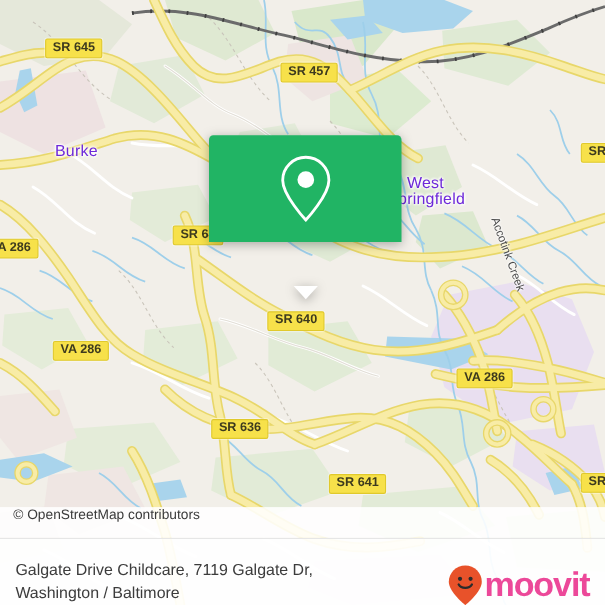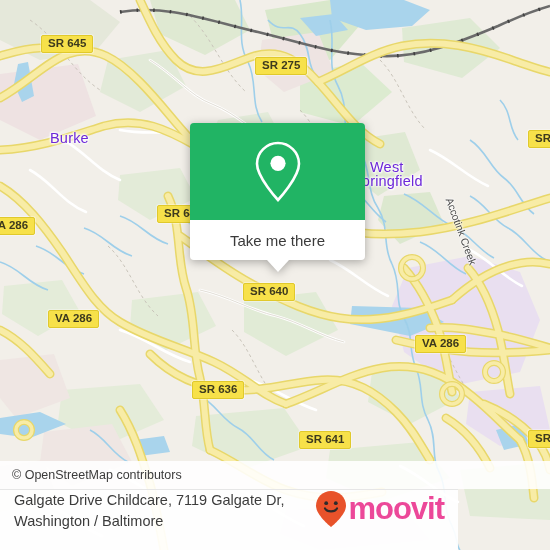--- a/index.html
+++ b/index.html
@@ -53,28 +53,28 @@
   #popup .tip{
     position:absolute;left:50%;top:137px;margin-left:-11px;
     width:0;height:0;border-left:11px solid transparent;
     border-right:11px solid transparent;border-top:12px solid #ffffff;
   }
 
   
   #osm{
     position:absolute;left:0;top:461px;width:550px;height:28px;
     background:rgba(255,255,255,.88);
-    display:flex;align-items:center;
+    display:flex;
   }
   #osm span{font-size:12.5px;color:#3b3b3b;padding-left:12px;}
 
   #bottombar{
-    position:absolute;left:0;top:489px;width:458px;height:61px;
+    position:absolute;left:0;top:489px;width:550px;height:61px;
     background:rgba(255,255,255,.93);
-    display:flex;align-items:flex-start;justify-content:space-between;
+    display:flex;align-items:flex-end;justify-content:space-between;
     border-top:1px solid #e6e6e6;
   }
   #addr{
     font-size:14.5px;color:#3c3c3c;line-height:21px;padding-left:14px;
     max-width:390px;
   }
   #brand{display:flex;align-items:center;padding-right:14px;}
   #brand .word{
     font-size:31px;color:#ec4899;letter-spacing:-1px;margin-left:1px;
     font-weight:bold;
@@ -264,41 +264,38 @@
       </g>
     </svg>
 
     <div class="place" style="left:50px;top:131px;">Burke</div>
     <div class="place two" style="left:370px;top:160px;">West</div>
     <div class="place two" style="left:352px;top:174px;">Springfield</div>
 
     <div class="creek" style="left:455px;top:196px;transform:rotate(70deg);">Accotink Creek</div>
 
     <div class="shield" style="left:41px;top:35px;">SR 645</div>
-    <div class="shield" style="left:255px;top:57px;">SR 275</div>
+    <div class="shield" style="left:255px;top:57px;">SR 457</div>
     <div class="shield" style="left:528px;top:130px;">SR</div>
     <div class="shield" style="left:-16px;top:217px;">VA 286</div>
     <div class="shield" style="left:157px;top:205px;">SR 64</div>
     <div class="shield" style="left:243px;top:283px;">SR 640</div>
     <div class="shield" style="left:48px;top:310px;">VA 286</div>
     <div class="shield" style="left:415px;top:335px;">VA 286</div>
     <div class="shield" style="left:192px;top:381px;">SR 636</div>
     <div class="shield" style="left:299px;top:431px;">SR 641</div>
     <div class="shield" style="left:528px;top:430px;">SR</div>
   </div>
 
   <div id="popup">
     <div class="head">
       <svg width="54" height="64" viewBox="0 0 54 64">
         <path d="M27 3 C15.5 3 6 12.3 6 23.8 C6 37.5 27 60 27 60 C27 60 48 37.5 48 23.8 C48 12.3 38.5 3 27 3 Z" fill="none" stroke="#ffffff" stroke-width="2.6"></path>
         <circle cx="27" cy="23.3" r="7.6" fill="#ffffff"></circle>
       </svg>
-    </div>
-    <div class="foot">
-      <span>Take me there</span>
     </div>
     <div class="tip"></div>
   </div>
 
   <div id="osm">
     <span>© OpenStreetMap contributors</span>
   </div>
 
   <div id="bottombar">
     <div id="addr">

